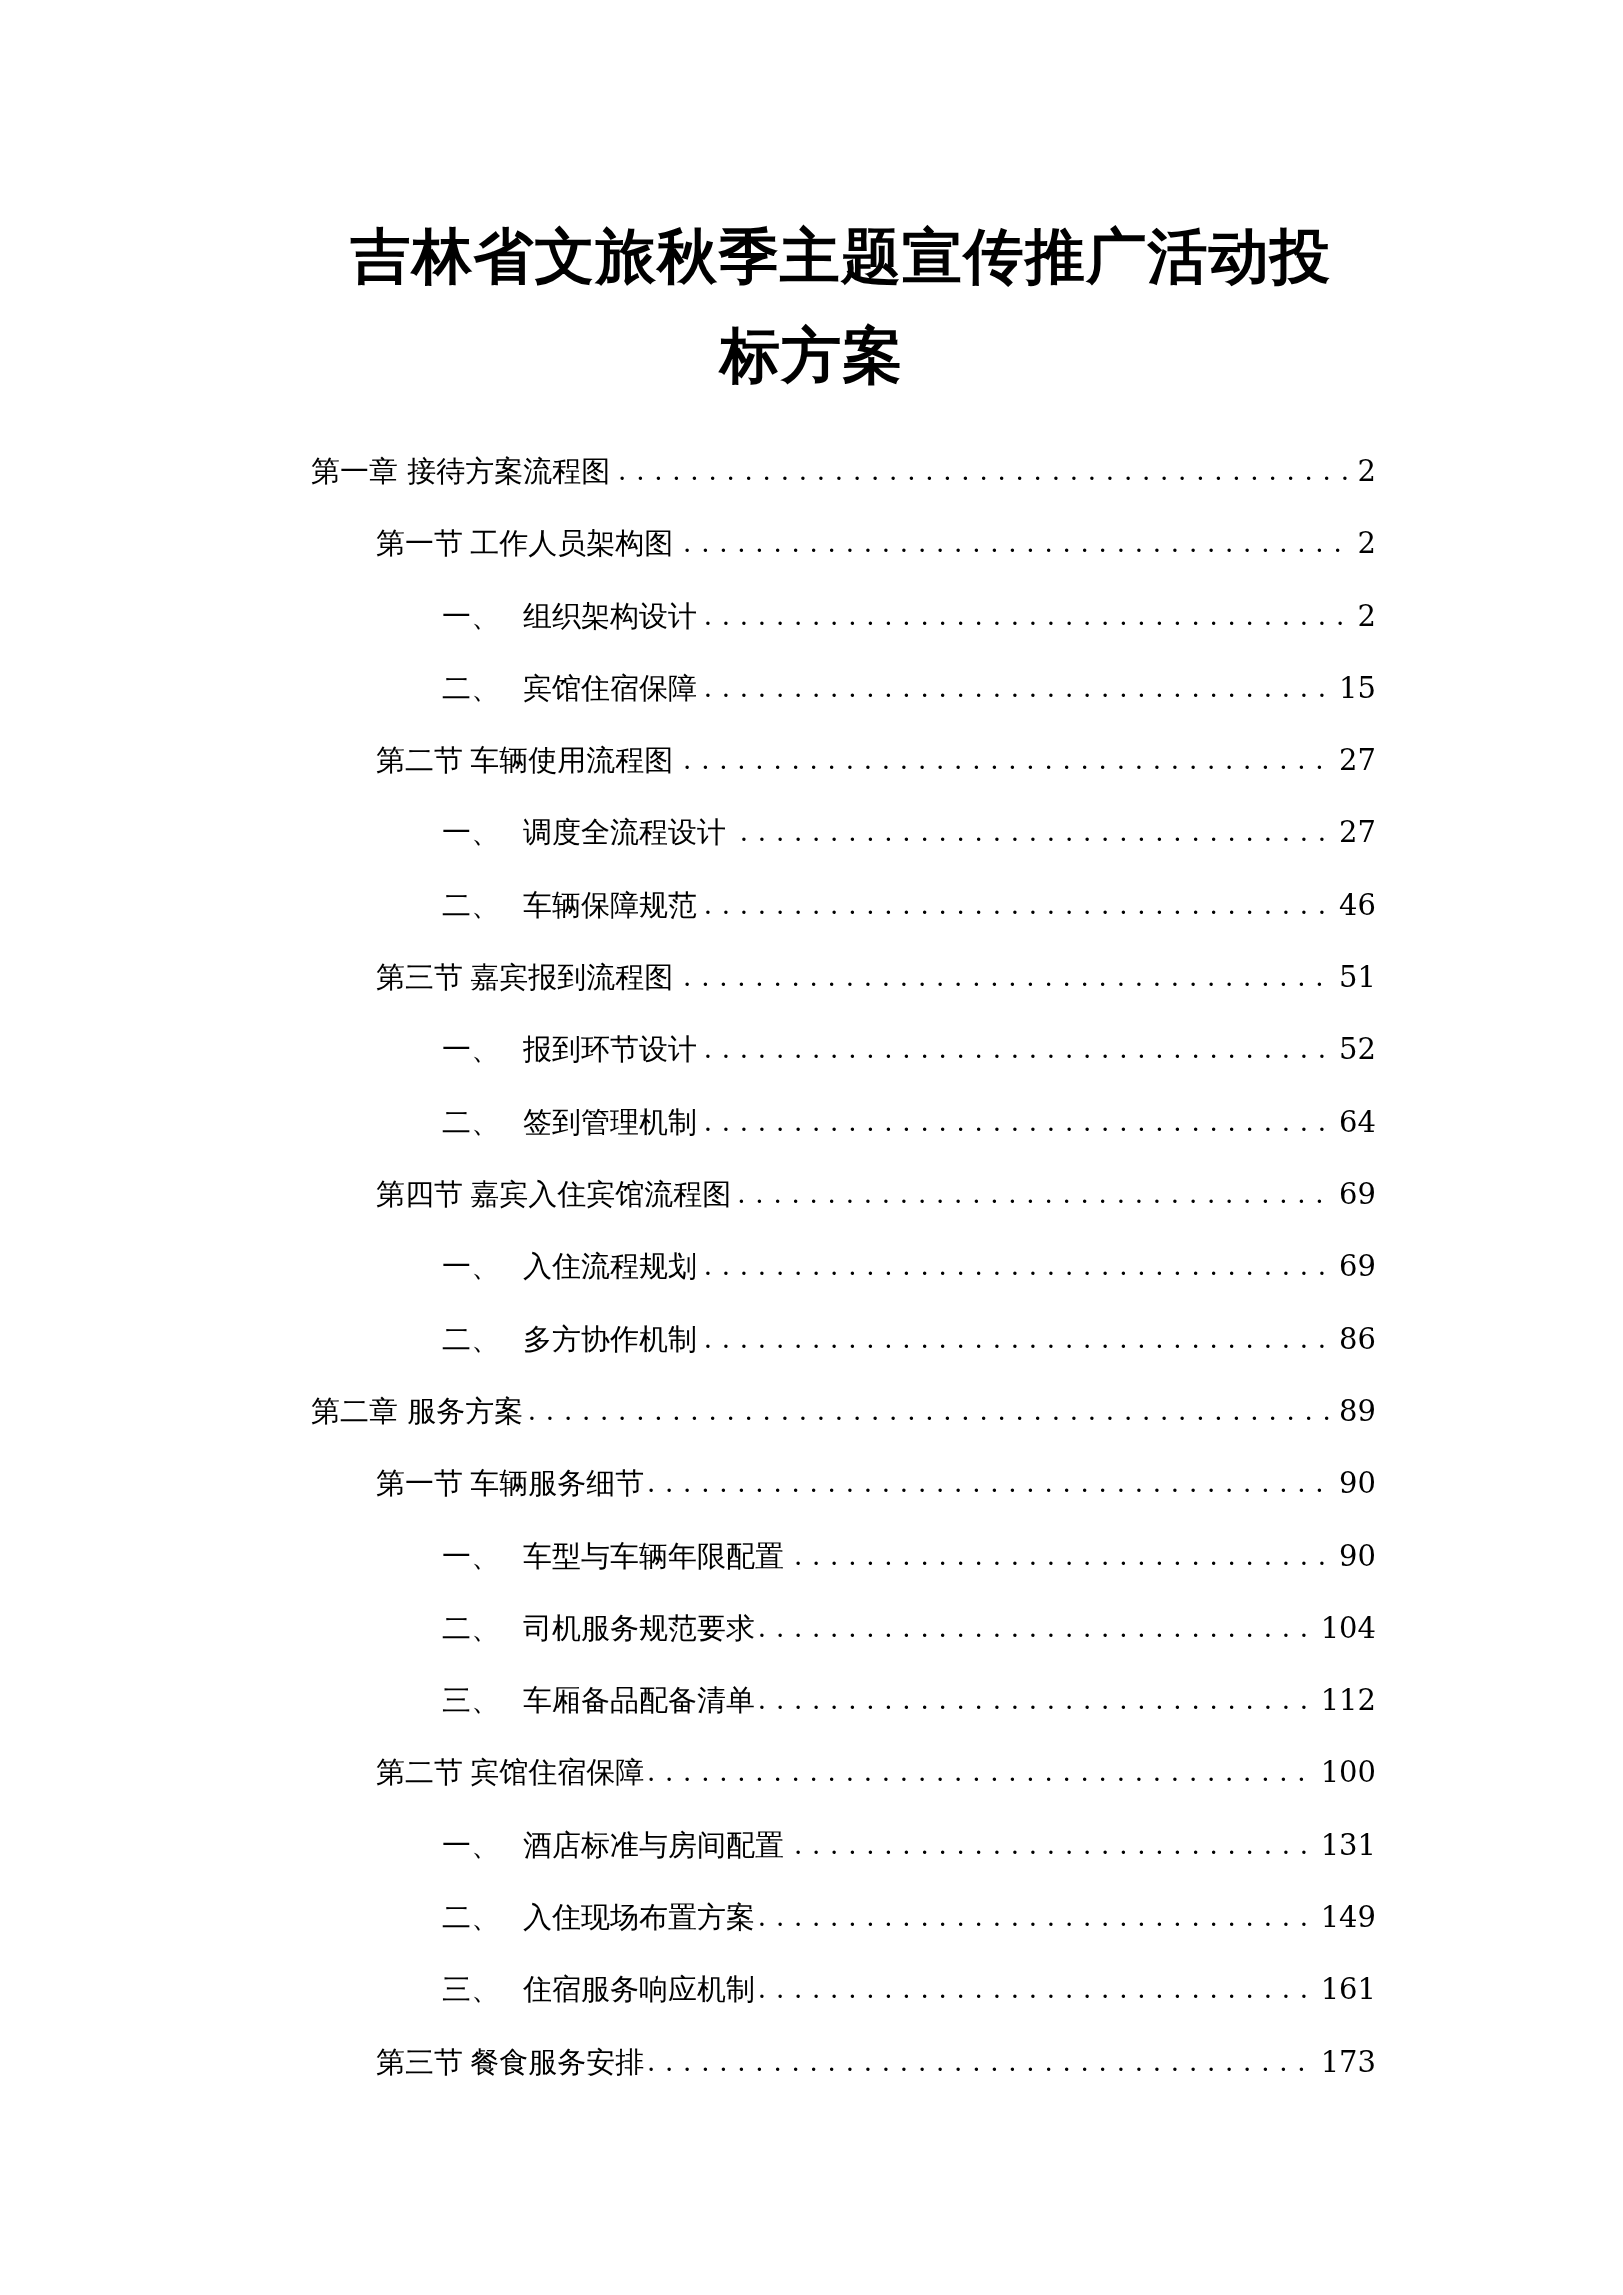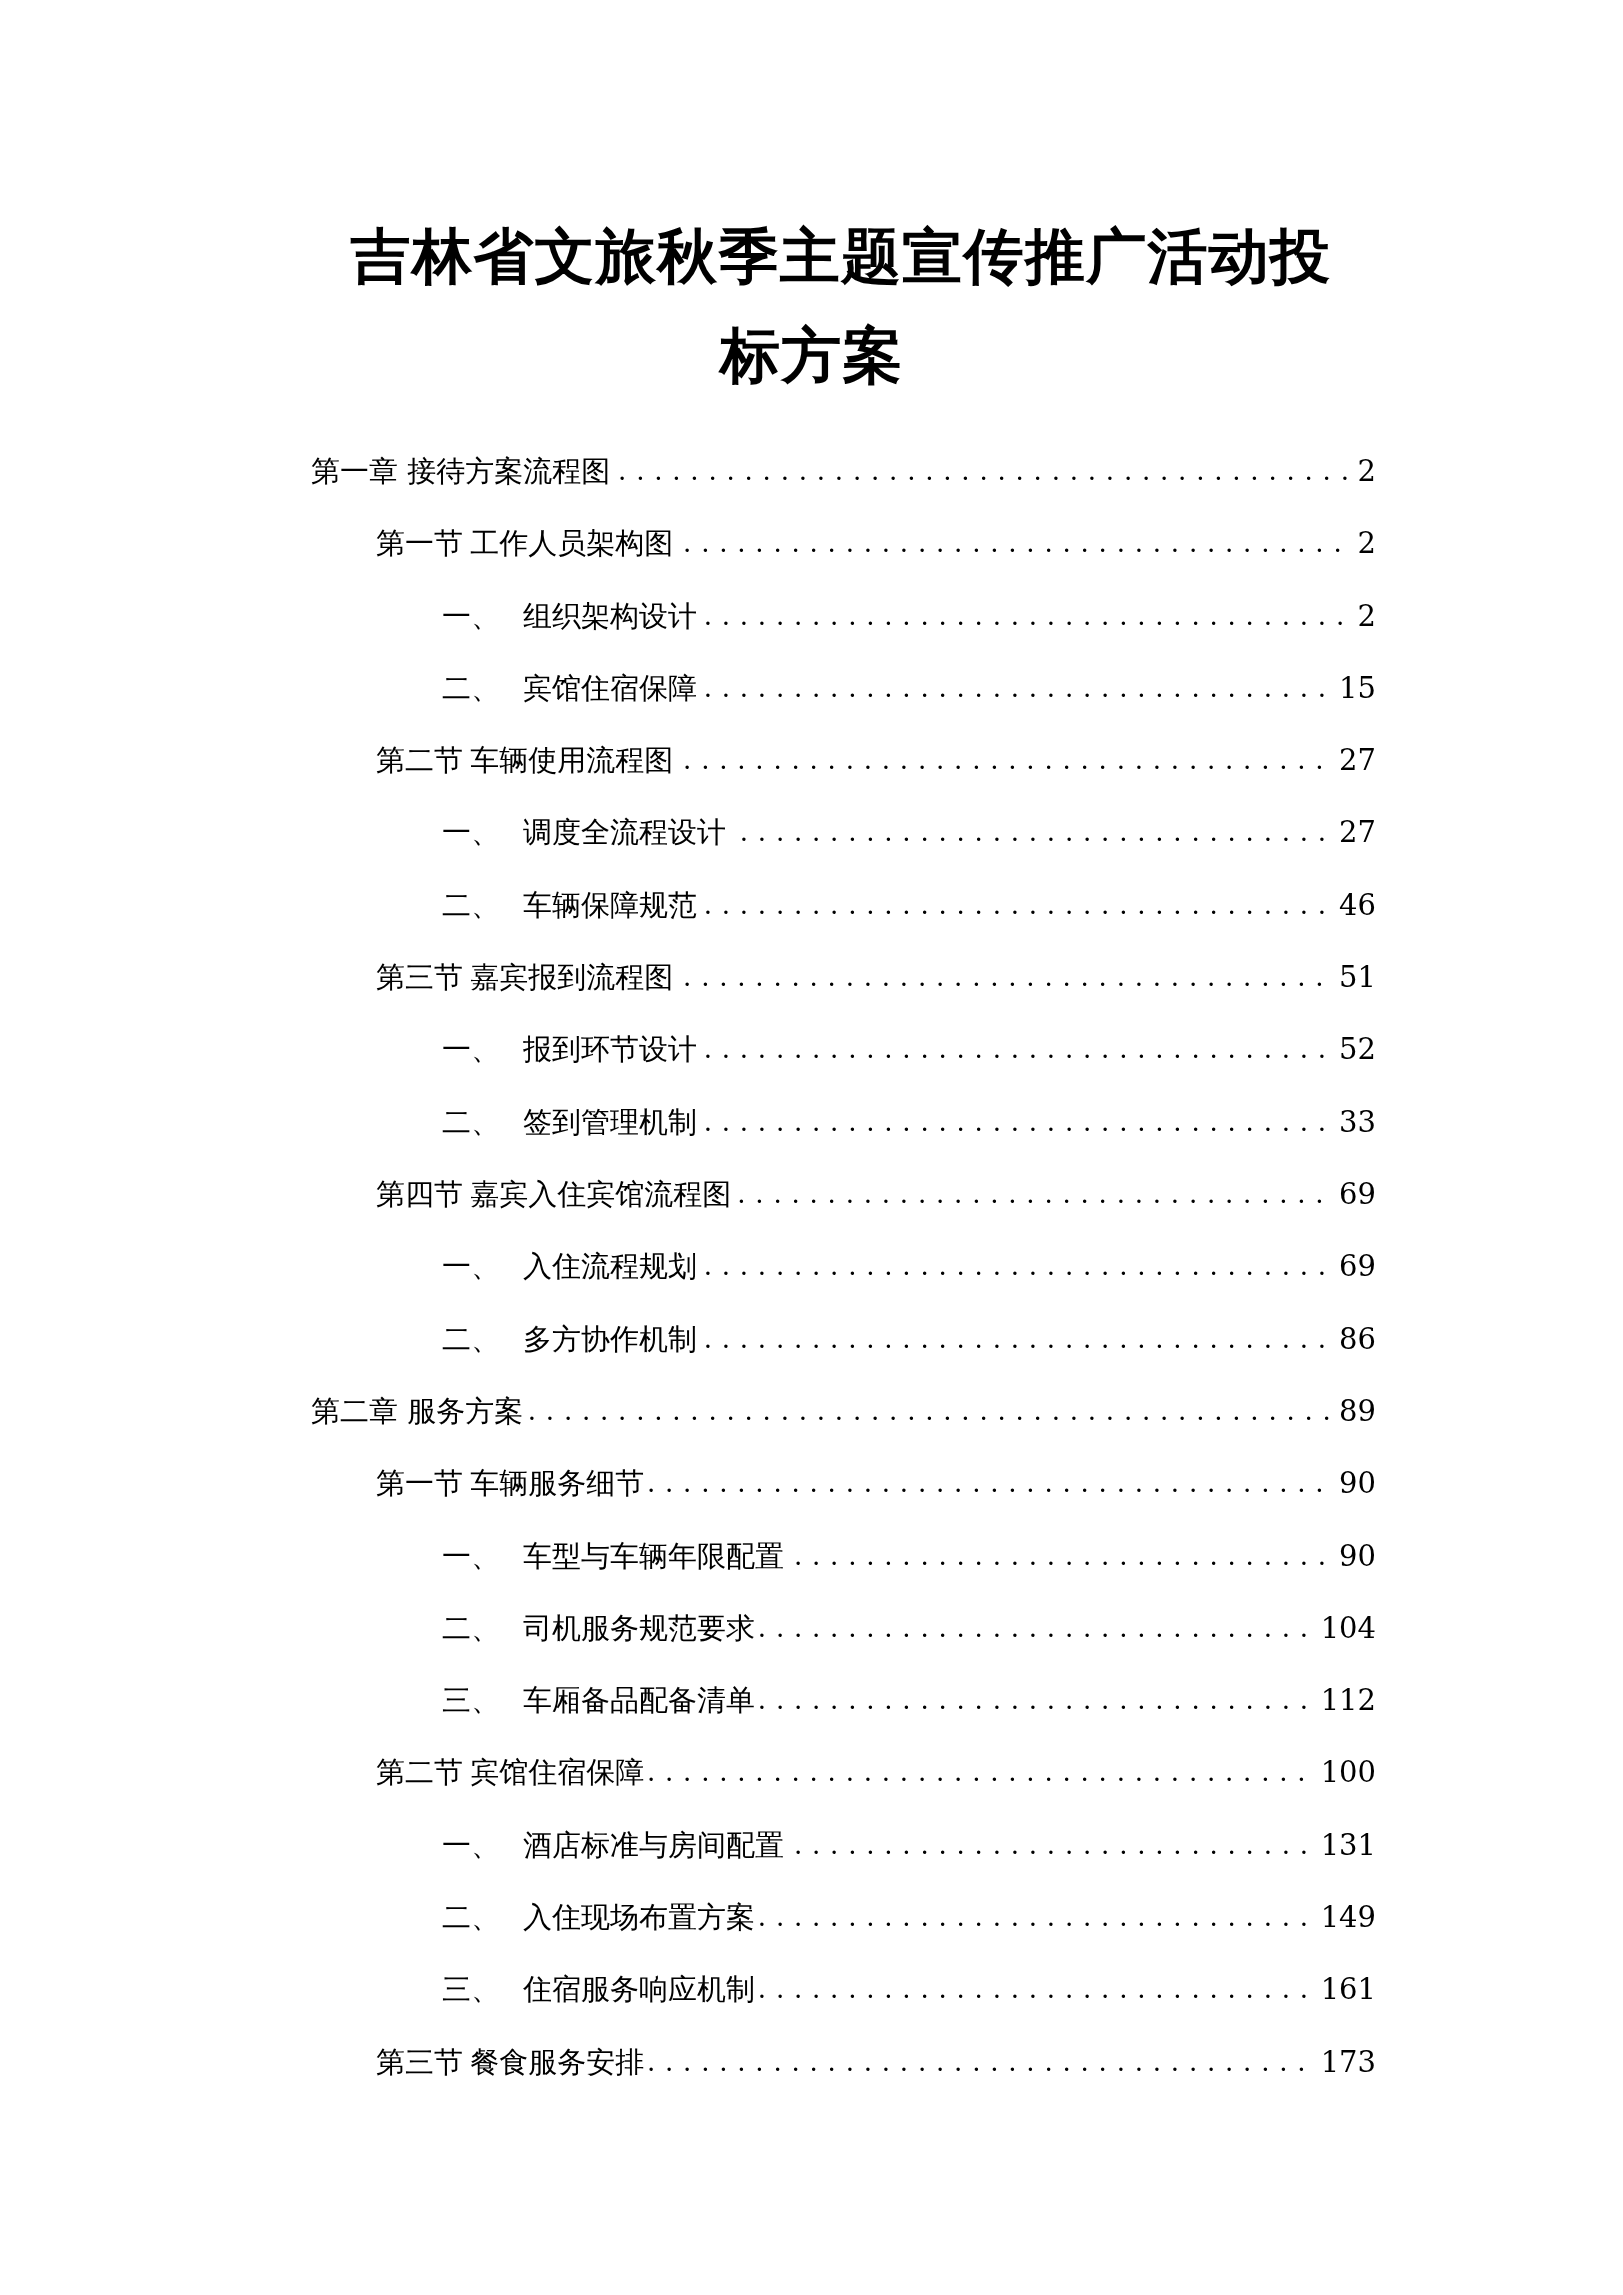--- a/index.html
+++ b/index.html
@@ -80,21 +80,21 @@
       <div class="row lvl3" style="top: 1023px;">
         <span class="leader" style="left: 523px; width: 853px;">..................................................................</span>
         <span class="marker">一、</span>
         <span class="label">报到环节设计</span>
         <span class="page-num">52</span>
       </div>
       <div class="row lvl3" style="top: 1096px;">
         <span class="leader" style="left: 523px; width: 853px;">..................................................................</span>
         <span class="marker">二、</span>
         <span class="label">签到管理机制</span>
-        <span class="page-num">33</span>
+        <span class="page-num">64</span>
       </div>
       <div class="row lvl2" style="top: 1168px;">
         <span class="leader" style="left: 376px; width: 1000px;">..................................................................</span>
         <span class="label">第四节 嘉宾入住宾馆流程图</span>
         <span class="page-num">69</span>
       </div>
       <div class="row lvl3" style="top: 1240px;">
         <span class="leader" style="left: 523px; width: 853px;">..................................................................</span>
         <span class="marker">一、</span>
         <span class="label">入住流程规划</span>

